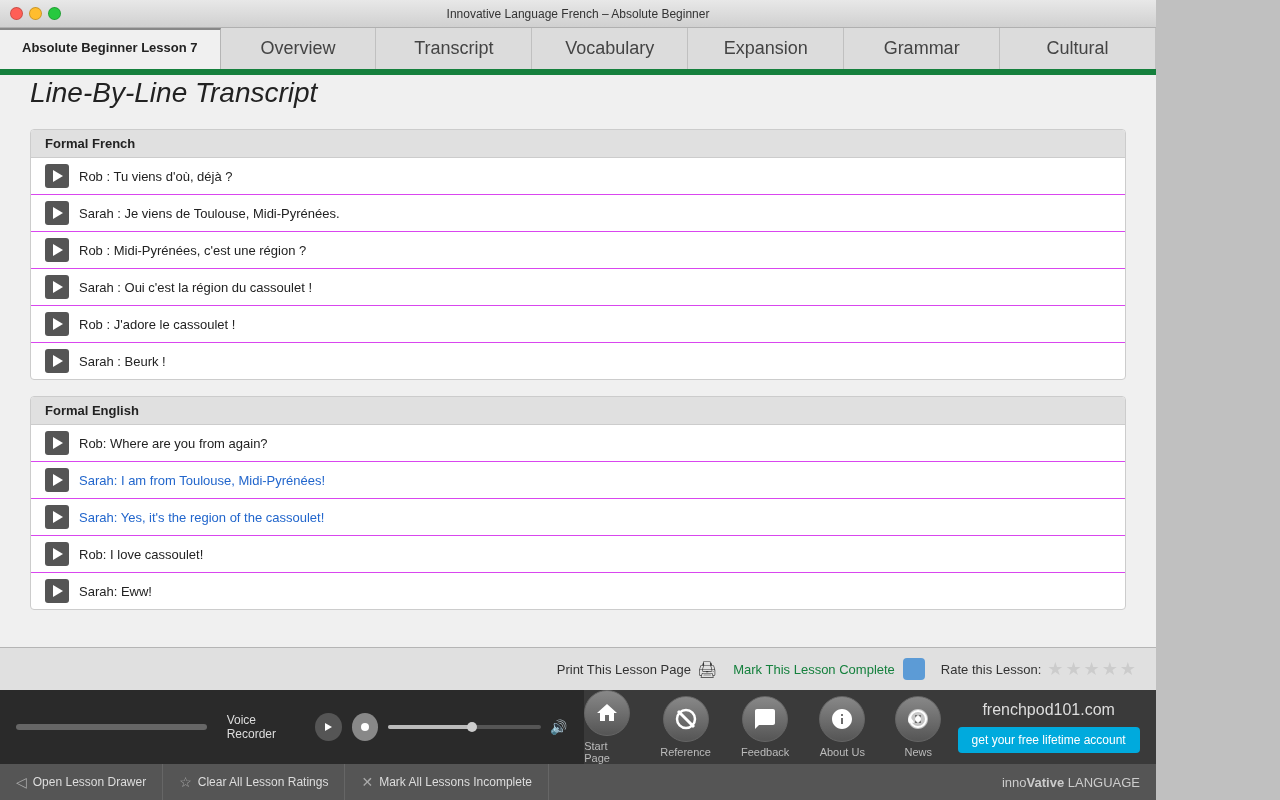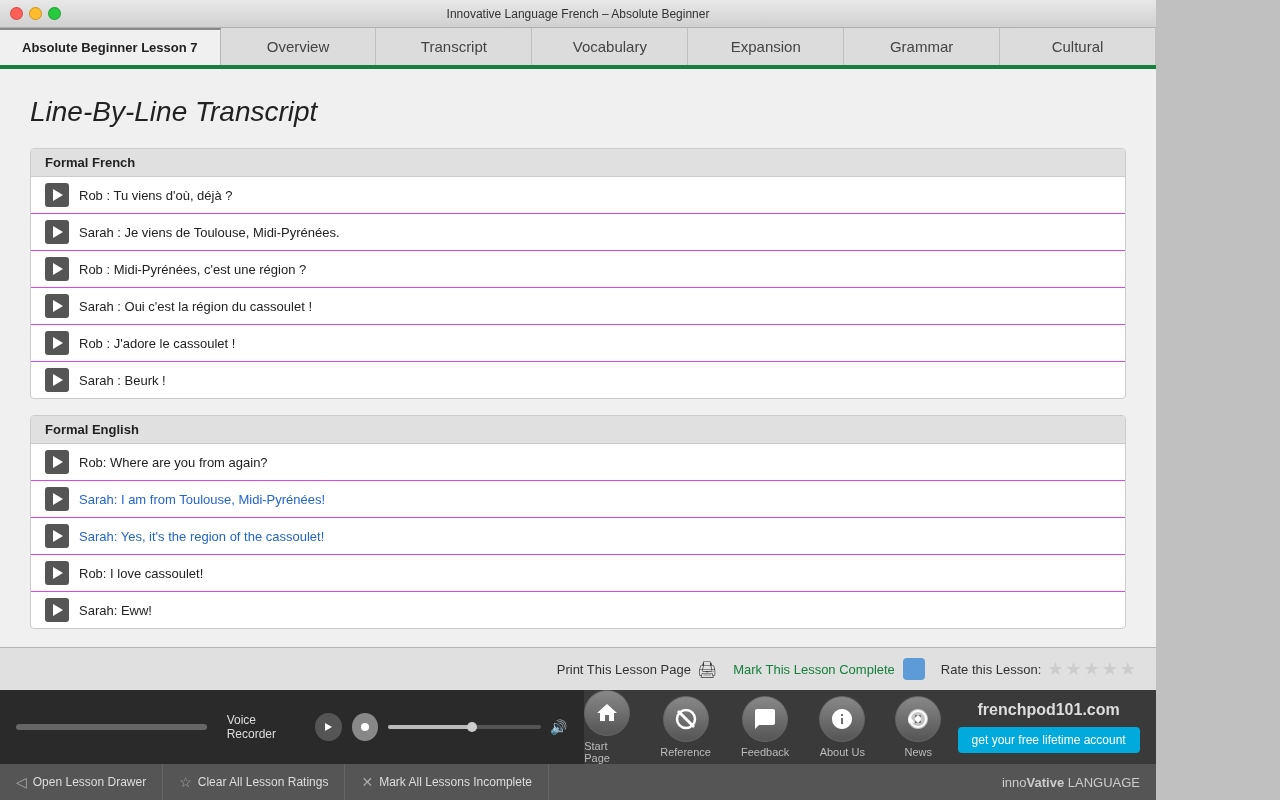--- a/index.html
+++ b/index.html
@@ -15,35 +15,35 @@
     }
     .title-bar-buttons { position: absolute; left: 10px; display: flex; gap: 6px; }
     .tb-btn { width: 13px; height: 13px; border-radius: 50%; border: 1px solid rgba(0,0,0,0.2); }
     .tb-close { background: #ff5f56; }
     .tb-min { background: #ffbd2e; }
     .tb-max { background: #27c93f; }
     .title-bar-title { font-size: 12px; color: #333; font-weight: 500; }
 
     
     .tabs-row {
-      display: flex; background: #ef4444; border-bottom: 4px solid #15803d;
+      display: flex; background: #ef4444; border-bottom: 6px solid #15803d;
     }
     .tab-active {
       background: #f0f0f0; padding: 10px 22px; font-size: 13px; font-weight: 600;
       color: #222; border-right: 1px solid #b5b5b5; border-top: 2px solid #888; min-width: 190px;
     }
     .tab {
-      padding: 10px 22px; font-size: 15px; color: #444; border-right: 1px solid #c0c0c0;
+      padding: 10px 22px; font-size: 18px; color: #444; border-right: 1px solid #c0c0c0;
       cursor: pointer; background: #dcdcdc; display: flex; align-items: flex-start; justify-content: center;
       flex: 1;
     }
 
     
     .main-content {
-      flex: 1; background: #f0f0f0; padding: 27px 30px; overflow-y: auto;
+      flex: 1; background: #f0f0f0; padding: 2px 30px; overflow-y: auto;
     }
 
     .page-title { font-size: 28px; font-style: italic; color: #222; margin-bottom: 20px; font-weight: normal; }
 
     
     .transcript-box {
       border: 1px solid #ccc; background: #fff; margin-bottom: 0; border-radius: 4px; overflow: hidden;
     }
     .transcript-box + .transcript-box { margin-top: 16px; }
 
@@ -108,21 +108,21 @@
       width: 46px; height: 46px; border-radius: 50%; background: linear-gradient(to bottom, #888, #555);
       display: flex; align-items: center; justify-content: center; border: 1px solid #666;
     }
     .nav-icon-label { color: #bbb; font-size: 11px; }
 
     
     .brand-section {
       display: flex; flex-direction: column; align-items: center; justify-content: center;
       padding: 10px 20px; gap: 8px; min-width: 200px;
     }
-    .brand-name { color: #ddd; font-size: 16px; font-weight: bold; }
+    .brand-name { color: #ddd; font-size: 16px; font-weight: normal; }
     .free-account-btn {
       background: #00aadd; color: white; font-size: 12px; padding: 6px 14px;
       border-radius: 4px; cursor: pointer; white-space: nowrap; font-weight: 400;
     }
 
     
     .action-bar {
       background: #555; display: flex; align-items: center; height: 36px;
     }
     .action-item {

